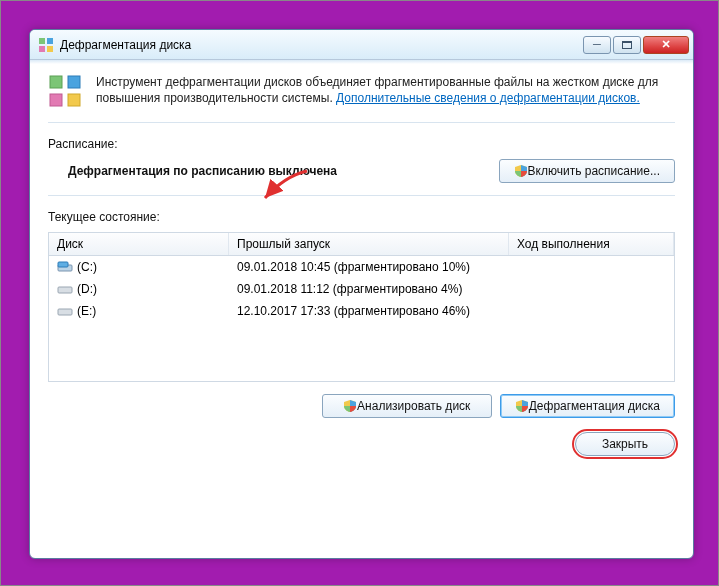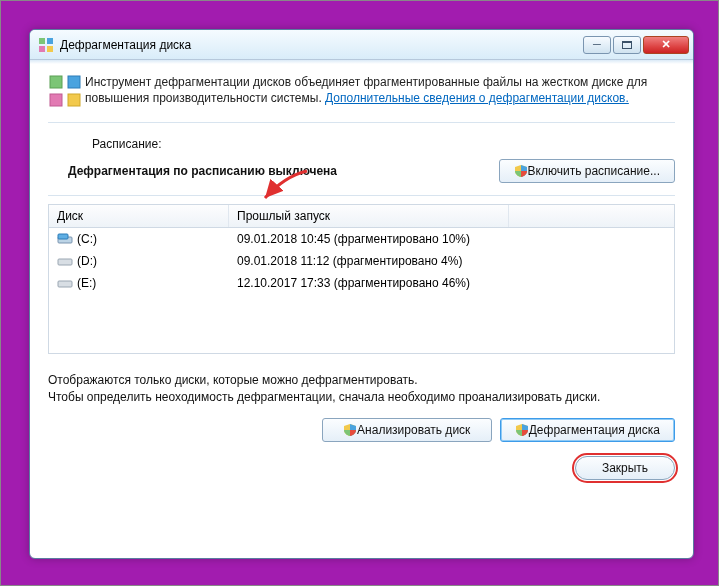--- a/index.html
+++ b/index.html
@@ -8,25 +8,25 @@
 .window { position: absolute; left: 28px; top: 28px; width: 665px; height: 530px; border: 1px solid #5a7ca0; border-radius: 6px; box-shadow: 0 0 8px rgba(0,0,0,.25); background: linear-gradient(#eaf3fb,#dbeaf7 30px,#fff 34px,#fff); overflow: hidden; }
 .titlebar { height: 30px; display: flex; align-items: center; padding: 0 4px 0 8px; background: linear-gradient(to bottom,#f5fbff,#d9ecf9); border-bottom: 1px solid #b6c8db; }
 .titlebar .app-icon { width: 16px; height: 16px; margin-right: 6px; }
 .titlebar .title-text { font-size: 12px; color: #000; flex: 1; }
 .winbtns { display: flex; gap: 2px; }
 .winbtn { width: 28px; height: 18px; border: 1px solid #7a95b0; border-radius: 3px; display: flex; align-items: center; justify-content: center; font-size: 11px; line-height: 1; cursor: default; }
 .winbtn.min { background: linear-gradient(#f7fbff,#d0e3f0); color: #3b5168; font-weight: bold; }
 .winbtn.max { background: linear-gradient(#f7fbff,#d0e3f0); color: #3b5168; }
 .winbtn.close { width: 46px; background: linear-gradient(#f08080,#d44 60%,#c22); border-color:#a42; color:#fff; font-weight:bold; }
 .client { padding: 14px 18px 14px 18px; }
-.intro { display: flex; gap: 1px; border-bottom: 1px solid #d8e4ef; padding-bottom: 12px; }
+.intro { display: flex; gap: 12px; border-bottom: 1px solid #d8e4ef; padding-bottom: 12px; }
 .big-icon { width: 36px; height: 36px; flex-shrink: 0; }
 .intro-text { font-size: 12px; color: #222; line-height: 1.35; }
 .intro-text a { color: #0067c0; text-decoration: underline; cursor: pointer; }
-.section-label { font-size: 12px; color: #111; margin-top: 14px; margin-left: 44px; }
+.section-label { font-size: 12px; color: #111; margin-top: 14px; }
 .sched-row { display: flex; align-items: center; justify-content: space-between; margin-top: 8px; padding-bottom: 12px; border-bottom: 1px solid #d8e4ef; }
 .sched-msg { font-size: 12px; font-weight: bold; color: #111; margin-left: 20px; }
 .aero-btn { background: linear-gradient(#fbfdff,#e5eff8); border: 1px solid #8aa5be; border-radius: 3px; font-size: 12px; padding: 4px 14px; display: inline-flex; align-items: center; cursor: default; color:#111; }
 .aero-btn.primary { border: 1px solid #3d9be9; box-shadow: 0 0 0 1px #8ecaf5 inset; }
 .aero-btn.highlighted { outline: 2px solid #e03030; outline-offset: 1px; border-radius: 12px; }
 .shield { width: 14px; height: 14px; }
 .table { margin-top: 8px; border: 1px solid #cfd9e4; background: #fff; height: 150px; }
 .thead { display: flex; background: linear-gradient(#fdfdfe,#eef3f8); border-bottom: 1px solid #cfd9e4; font-size: 12px; color:#000;align-items:center; }
 .thead .th { padding: 4px 8px; border-right: 1px solid #e0e7ef; }
 .col-disk { width: 180px; }
@@ -93,24 +93,26 @@
         <span class="shield"><svg viewBox="0 0 14 14">
                 <path d="M7 1 L13 3 V7 C13 10 10 12.5 7 13 C4 12.5 1 10 1 7 V3 Z" fill="#f2c94c"></path>
                 <path d="M7 1 L13 3 V7 C13 10 10 12.5 7 13 V1 Z" fill="#4aa3df"></path>
                 <path d="M7 7 L13 7 V7 C13 10 10 12.5 7 13 V7 Z" fill="#e74c3c"></path>
                 <path d="M7 7 L1 7 V7 C1 10 4 12.5 7 13 V7 Z" fill="#7cc576"></path>
               </svg></span>
         <span>Включить расписание...</span>
       </button>
     </div>
 
+    <div class="section-label">Текущее состояние:</div>
     <div class="table">
       <div class="thead">
         <div class="th col-disk">Диск</div>
         <div class="th col-last">Прошлый запуск</div>
+        <div class="th col-prog">Ход выполнения</div>
       </div>
       <div class="tbody">
         <div class="tr">
           <div class="td col-disk">
                 <span class="drive-icon"><svg viewBox="0 0 16 16">
                     <rect x="1" y="6" width="14" height="6" rx="1" fill="#bcd4e6" stroke="#7a95b0"></rect>
                     <rect x="1" y="3" width="10" height="5" rx="1" fill="#5faee3" stroke="#2d7cb8"></rect>
                   </svg></span>
                 <span>(C:)</span>
               </div>
@@ -145,24 +147,20 @@
           <div class="td col-last">
                 <span>12.10.2017 17:33 (фрагментировано 46%)</span>
               </div>
           <div class="td col-prog">
                 <span></span>
               </div>
         </div>
       </div>
     </div>
 
-    <div class="note">
-      <div>Отображаются только диски, которые можно дефрагментировать.</div>
-      <div>Чтобы определить неоходимость дефрагментации, сначала необходимо проанализировать диски.</div>
-    </div>
 
     <div class="action-row">
       <button class="aero-btn">
         <span class="shield"><svg viewBox="0 0 14 14">
                 <path d="M7 1 L13 3 V7 C13 10 10 12.5 7 13 C4 12.5 1 10 1 7 V3 Z" fill="#f2c94c"></path>
                 <path d="M7 1 L13 3 V7 C13 10 10 12.5 7 13 V1 Z" fill="#4aa3df"></path>
                 <path d="M7 7 L13 7 C13 10 10 12.5 7 13 V7 Z" fill="#e74c3c"></path>
                 <path d="M7 7 L1 7 C1 10 4 12.5 7 13 V7 Z" fill="#7cc576"></path>
               </svg></span>
         <span>Анализировать диск</span>

